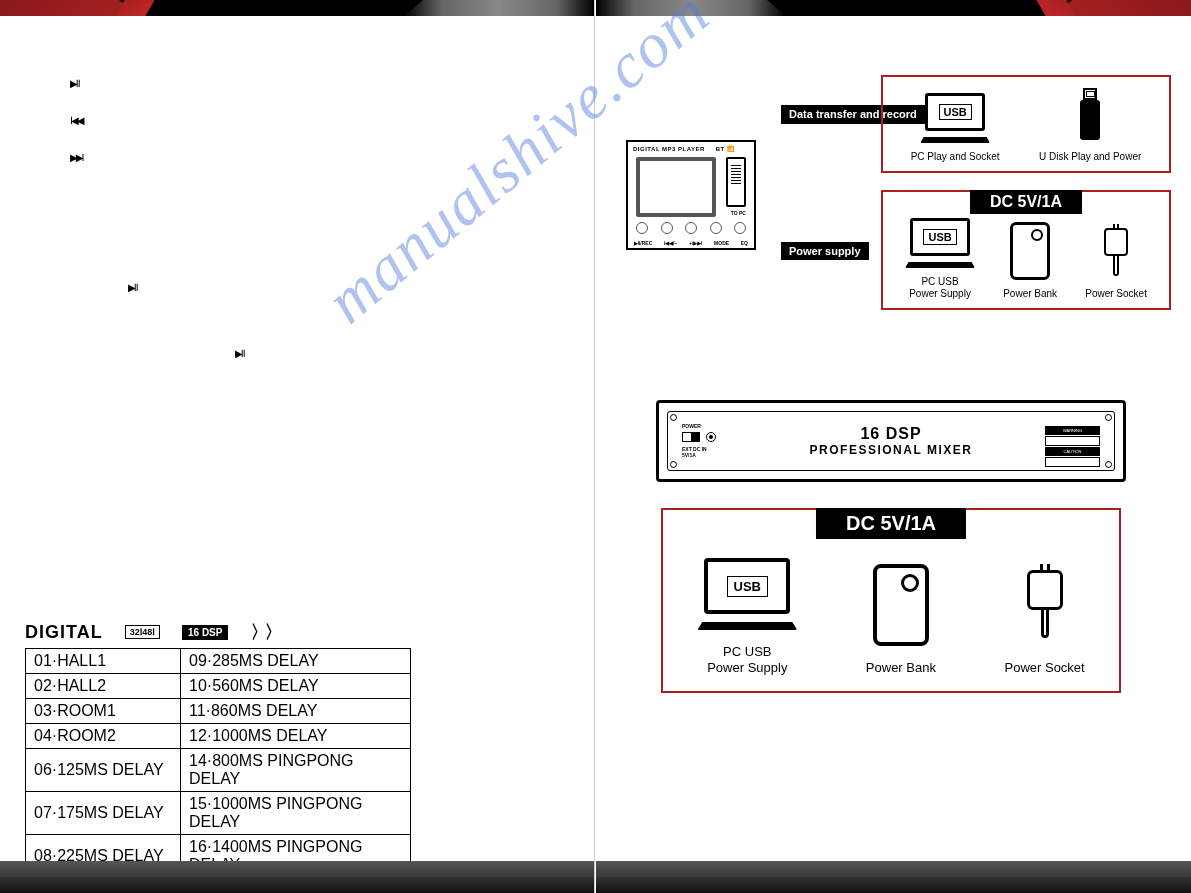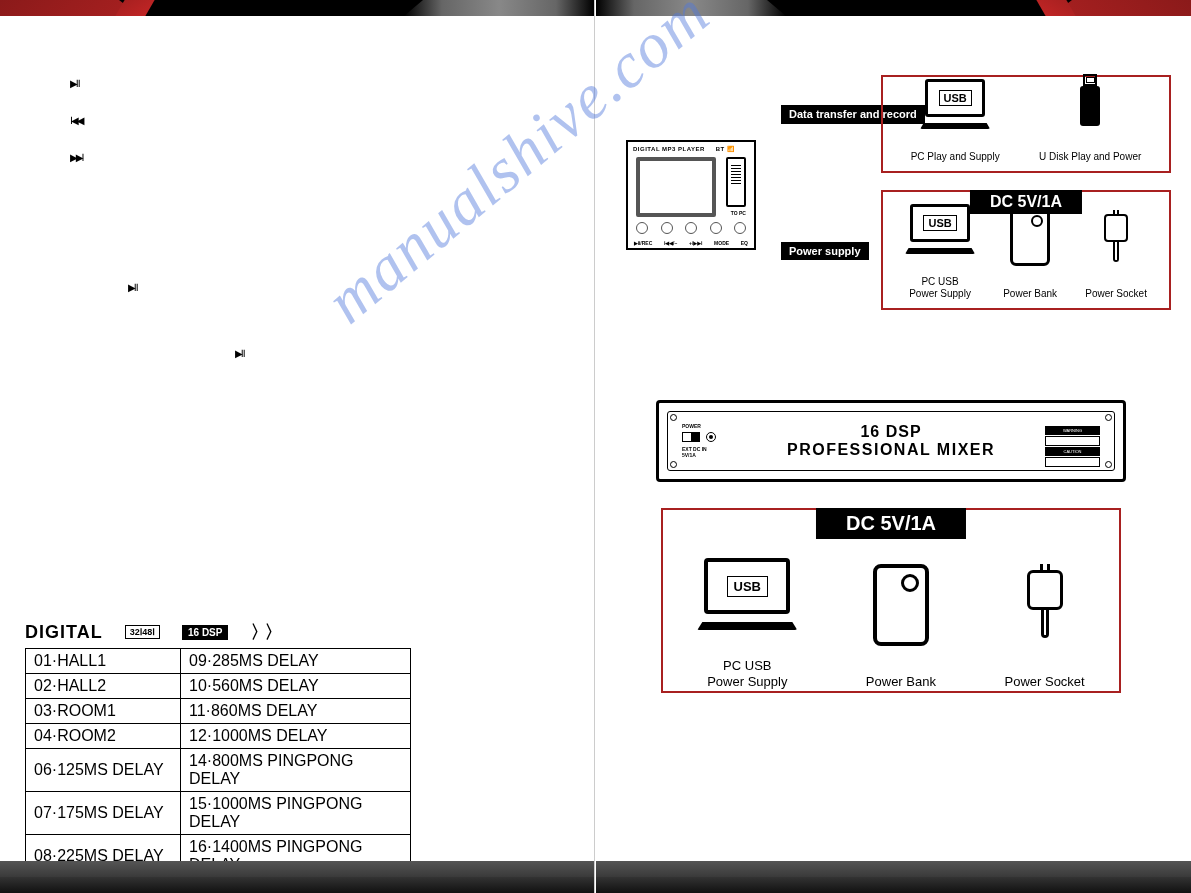--- a/index.html
+++ b/index.html
@@ -34,21 +34,21 @@
 .mp3-usb{position:absolute;right:8px;top:15px;width:20px;height:50px;border:2px solid #000;border-radius:2px}
 .mp3-usb:after{content:"";position:absolute;top:5px;left:3px;right:3px;height:20px;background:repeating-linear-gradient(0deg,#000 0px,#000 1px,transparent 1px,transparent 3px)}
 .mp3-topc{position:absolute;right:8px;top:68px;font-size:5px;font-weight:bold}
 .mp3-btns{position:absolute;bottom:14px;left:8px;right:8px;display:flex;justify-content:space-between}
 .mp3-btn{width:12px;height:12px;border:1.5px solid #555;border-radius:50%}
 .mp3-labels{position:absolute;bottom:2px;left:6px;right:6px;display:flex;justify-content:space-between;font-size:5px;font-weight:bold}
 .red-line{position:absolute;background:#a82020;z-index:-1}
 .label-box{position:absolute;background:#000;color:#fff;font-size:11px;font-weight:bold;padding:3px 8px;text-align:center}
 .conn-box{position:absolute;border:2px solid #a82020;padding:8px;display:flex;align-items:flex-end;justify-content:space-around}
 .conn-box-black-header{position:absolute;top:-2px;left:50%;transform:translateX(-50%);background:#000;color:#fff;font-weight:bold;font-size:16px;padding:3px 20px}
-.device-col{display:flex;flex-direction:column;align-items:center;gap:22px}
+.device-col{display:flex;flex-direction:column;align-items:center;gap:8px}
 .device-label{font-size:10px;text-align:center;line-height:1.2}
 .laptop{width:70px;height:50px;position:relative}
 .laptop-screen{width:60px;height:38px;border:3px solid #000;border-radius:3px;margin:0 auto;position:relative;display:flex;align-items:center;justify-content:center}
 .laptop-base{position:absolute;bottom:0;left:0;width:70px;height:6px;background:#000;clip-path:polygon(5% 0,95% 0,100% 100%,0 100%);border-radius:2px}
 .usb-label{font-size:11px;font-weight:bold;border:1.5px solid #000;padding:1px 4px;background:#fff}
 .udisk{width:24px;height:55px;position:relative}
 .udisk-top{width:14px;height:12px;border:2px solid #000;margin:0 auto;display:flex;align-items:center;justify-content:center}
 .udisk-top:after{content:"";width:7px;height:4px;border:1px solid #000}
 .udisk-body{width:20px;height:40px;background:#000;border-radius:3px;margin:0 auto}
 .powerbank{width:40px;height:58px;border:3px solid #000;border-radius:6px;position:relative}
@@ -56,21 +56,21 @@
 .powersocket{width:30px;height:52px;position:relative}
 .ps-head{width:24px;height:28px;border:2.5px solid #000;border-radius:4px;margin:0 auto;position:relative}
 .ps-head:before,.ps-head:after{content:"";position:absolute;top:-6px;width:2px;height:6px;background:#000}
 .ps-head:before{left:7px}.ps-head:after{right:7px}
 .ps-cord{width:6px;height:20px;border:2px solid #000;border-top:none;margin:0 auto;border-radius:0 0 3px 3px}
 .mixer-unit{position:absolute;left:60px;top:400px;width:470px;height:82px;border:3px solid #000;border-radius:4px;background:#fff}
 .mixer-body{position:absolute;inset:8px;border:1.5px solid #000;border-radius:3px}
 .mixer-screw{position:absolute;width:7px;height:7px;border:1.5px solid #000;border-radius:50%}
 .mixer-title{position:absolute;left:50%;top:50%;transform:translate(-50%,-50%);text-align:center}
 .mixer-dsp{font-size:16px;font-weight:bold;letter-spacing:1px}
-.mixer-sub{font-size:16px;font-weight:bold;letter-spacing:1.5px}
+.mixer-sub{font-size:12px;font-weight:bold;letter-spacing:1.5px}
 .mixer-power{position:absolute;left:14px;top:11px;font-size:5px;font-weight:bold}
 .mixer-sw{position:absolute;left:14px;top:20px;width:18px;height:10px;border:1.5px solid #000}
 .mixer-sw:after{content:"";position:absolute;right:0;top:0;bottom:0;width:8px;background:#000}
 .mixer-jack{position:absolute;left:38px;top:20px;width:10px;height:10px;border:1.5px solid #000;border-radius:50%}
 .mixer-jack:after{content:"";position:absolute;inset:2px;background:#000;border-radius:50%}
 .mixer-warn{position:absolute;right:14px;top:14px;width:55px}
 .mixer-warn-box{border:1px solid #000;font-size:4px;padding:1px;margin-bottom:1px;text-align:center;background:#000;color:#fff}
 .mixer-v{position:absolute;left:14px;top:34px;font-size:5px;font-weight:bold}
 .chev{font-weight:bold;font-size:18px;letter-spacing:-4px}
 .box2{position:absolute;left:65px;top:508px;width:460px;height:185px;border:2px solid #a82020}
@@ -188,21 +188,21 @@
   <div class="label-box" style="left:185px;top:242px">Power supply</div>
 
   <div class="conn-box" style="left:285px;top:75px;width:290px;height:98px">
     <div class="device-col">
       <div class="laptop">
         <div class="laptop-screen">
             <span class="usb-label">USB</span>
           </div>
         <div class="laptop-base"></div>
       </div>
-      <div class="device-label">PC Play and Supply</div>
+      <div class="device-label">PC Play and Socket</div>
     </div>
     <div class="device-col">
       <div class="udisk">
         <div class="udisk-top"></div>
         <div class="udisk-body"></div>
       </div>
       <div class="device-label">U Disk Play and Power</div>
     </div>
   </div>
 

